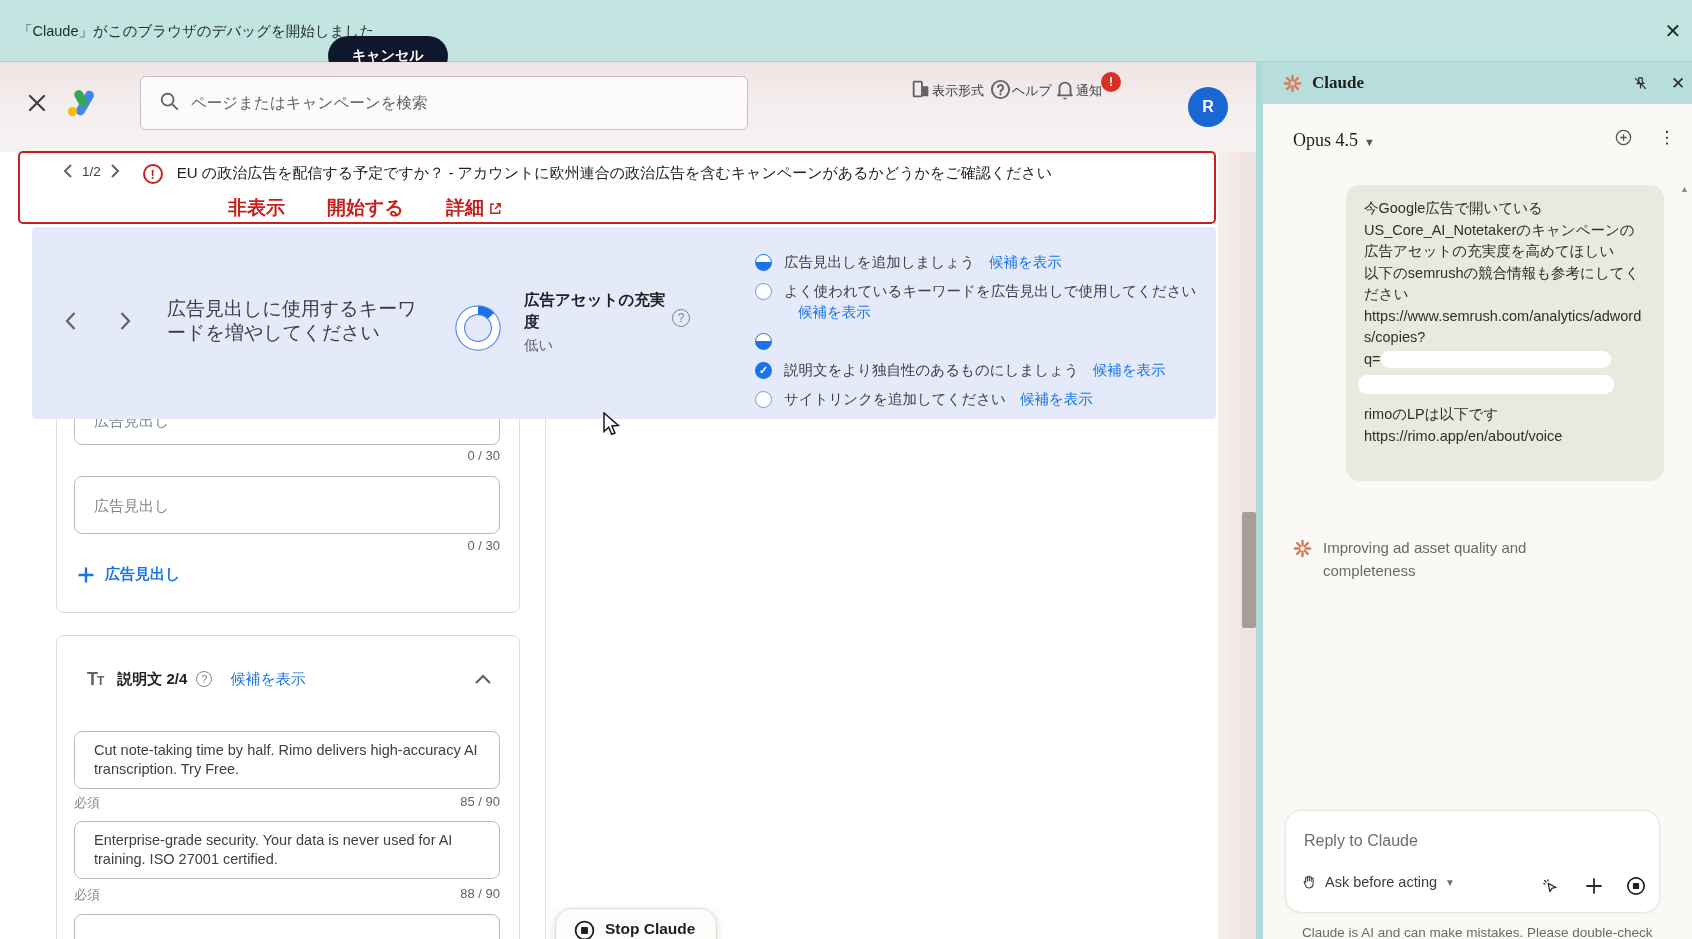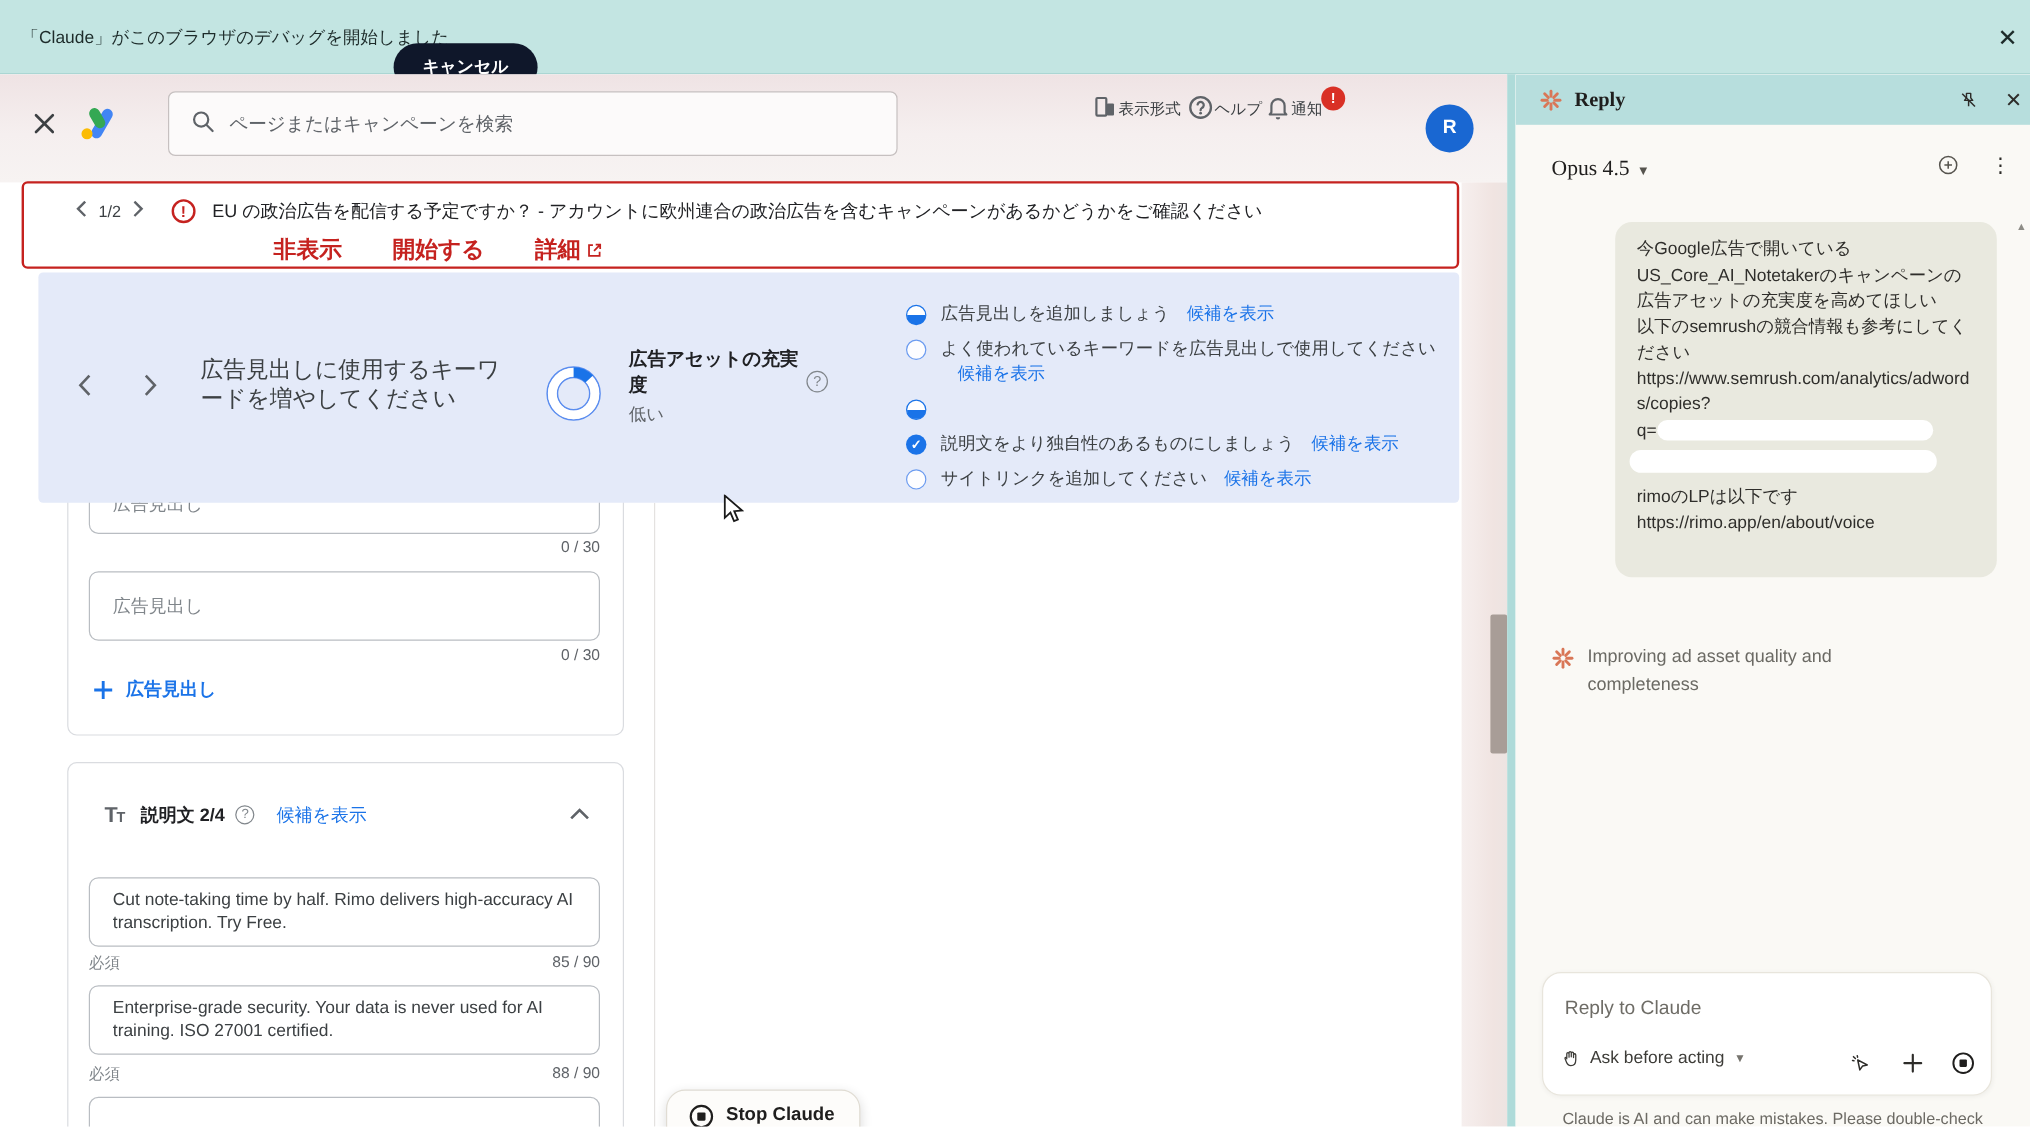--- a/index.html
+++ b/index.html
@@ -20,21 +20,21 @@
   .search-box { position:absolute; left:140px; top:14px; width:608px; height:54px; background:#fcfafa; border:1px solid #c6c0c0; border-radius:6px; display:flex; align-items:center; padding-left:18px; }
   .search-ph { color:#5f6368; font-size:15.5px; margin-left:12px; }
   .nav-item { position:absolute; top:13px; width:84px; display:flex; align-items:center; cursor:pointer; }
   .nav-ico { height:28px; display:flex; align-items:center; justify-content:center; color:#5f6368; }
   .nav-lbl { margin-top:4px; font-size:13px; color:#3c4043; }
   .notif-badge { position:absolute; left:1101px; top:10px; width:20px; height:20px; border-radius:50%; background:#d93025; color:#fff; font-size:12px; font-weight:bold; display:flex; align-items:center; justify-content:center; z-index:2; }
   .avatar { position:absolute; left:1188px; top:25px; width:40px; height:40px; border-radius:50%; background:#1967d2; color:#fff; font-size:16px; font-weight:bold; display:flex; align-items:center; justify-content:center; cursor:pointer; }
 
   
   .alert-banner { position:absolute; left:18px; top:89px; width:1198px; height:73px; background:#fff; border:2px solid #c5221f; border-radius:5px; z-index:3; }
-  .ab-row1 { position:absolute; left:0; top:11px; width:100%; height:24px; display:flex; align-items:center; }
+  .ab-row1 { position:absolute; left:0; top:11px; width:100%; height:24px; display:flex; align-items:flex-start; }
   .ab-chev { width:22px; text-align:center; color:#5f6368; cursor:pointer; }
   .ab-page { margin:0 4px; font-size:13.5px; color:#3c4043; }
   .ab-alert-ico { width:20px; height:20px; border:2px solid #c5221f; border-radius:50%; color:#c5221f; font-weight:bold; font-size:13px; display:flex; align-items:center; justify-content:center; margin:0 14px 0 16px; }
   .ab-msg { font-size:15px; color:#202124; }
   .ab-row2 { position:absolute; left:208px; top:42px; display:flex; gap:42px; align-items:center; }
   .ab-link { color:#c5221f; font-size:19px; font-weight:bold; cursor:pointer; display:flex; align-items:center; gap:5px; }
 
   
   .sug-panel { position:absolute; left:32px; top:165px; width:1184px; height:192px; background:#e4eaf9; border-radius:4px; z-index:2; }
   .sp-chev { position:absolute; top:84px; width:24px; height:24px; color:#5f6368; cursor:pointer; }
@@ -325,21 +325,21 @@
               <line x1="12" y1="16" x2="12" y2="21.5"></line>
               <line x1="2.5" y1="12" x2="8" y2="12"></line>
               <line x1="16" y1="12" x2="21.5" y2="12"></line>
               <line x1="5.3" y1="5.3" x2="9.2" y2="9.2"></line>
               <line x1="14.8" y1="14.8" x2="18.7" y2="18.7"></line>
               <line x1="18.7" y1="5.3" x2="14.8" y2="9.2"></line>
               <line x1="5.3" y1="18.7" x2="9.2" y2="14.8"></line>
             </g>
           </svg>
       </span>
-      <span class="cl-title">Reply</span>
+      <span class="cl-title">Claude</span>
       <span class="cl-hdr-ico pin-ico">
         <svg width="17" height="17" viewBox="0 0 24 24" fill="none" stroke="#2d2c29" stroke-width="1.7">
             <path d="M14.5 4 v5.2 l2.3 3 H7.2 l2.3 -3 V4 Z" stroke-linejoin="round"></path>
             <line x1="12" y1="12.4" x2="12" y2="19"></line>
             <line x1="4.5" y1="4.5" x2="19.5" y2="19.5"></line>
           </svg>
       </span>
       <span class="cl-hdr-ico cl-close">✕</span>
     </div>
 

